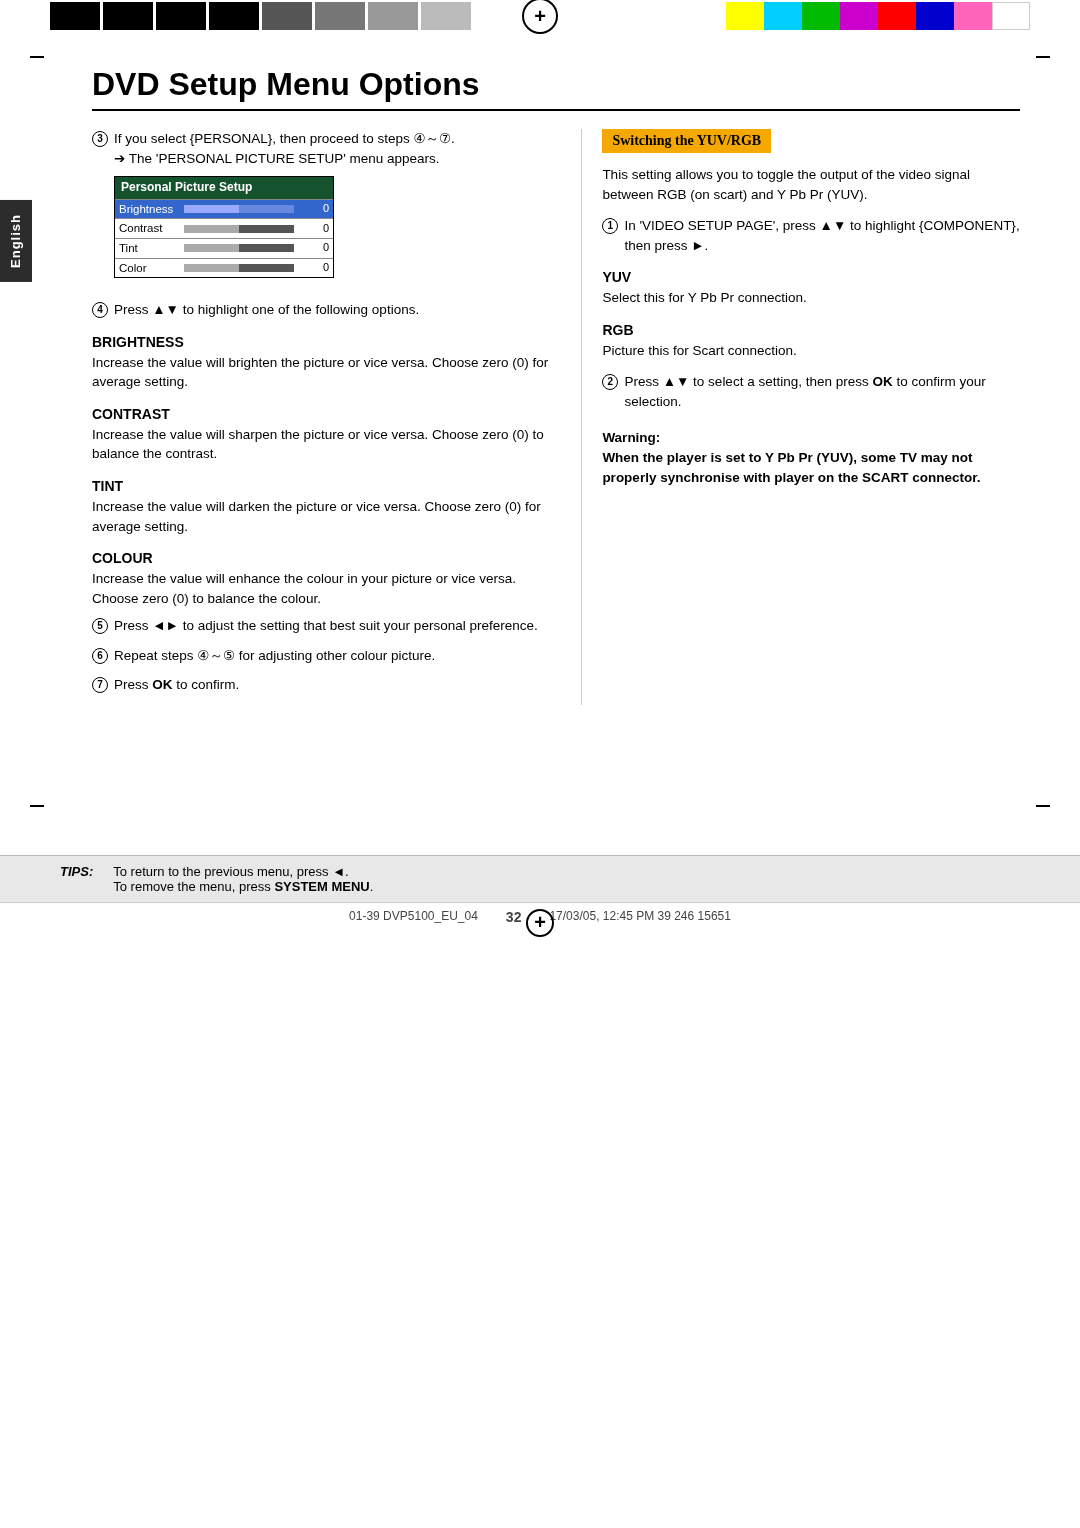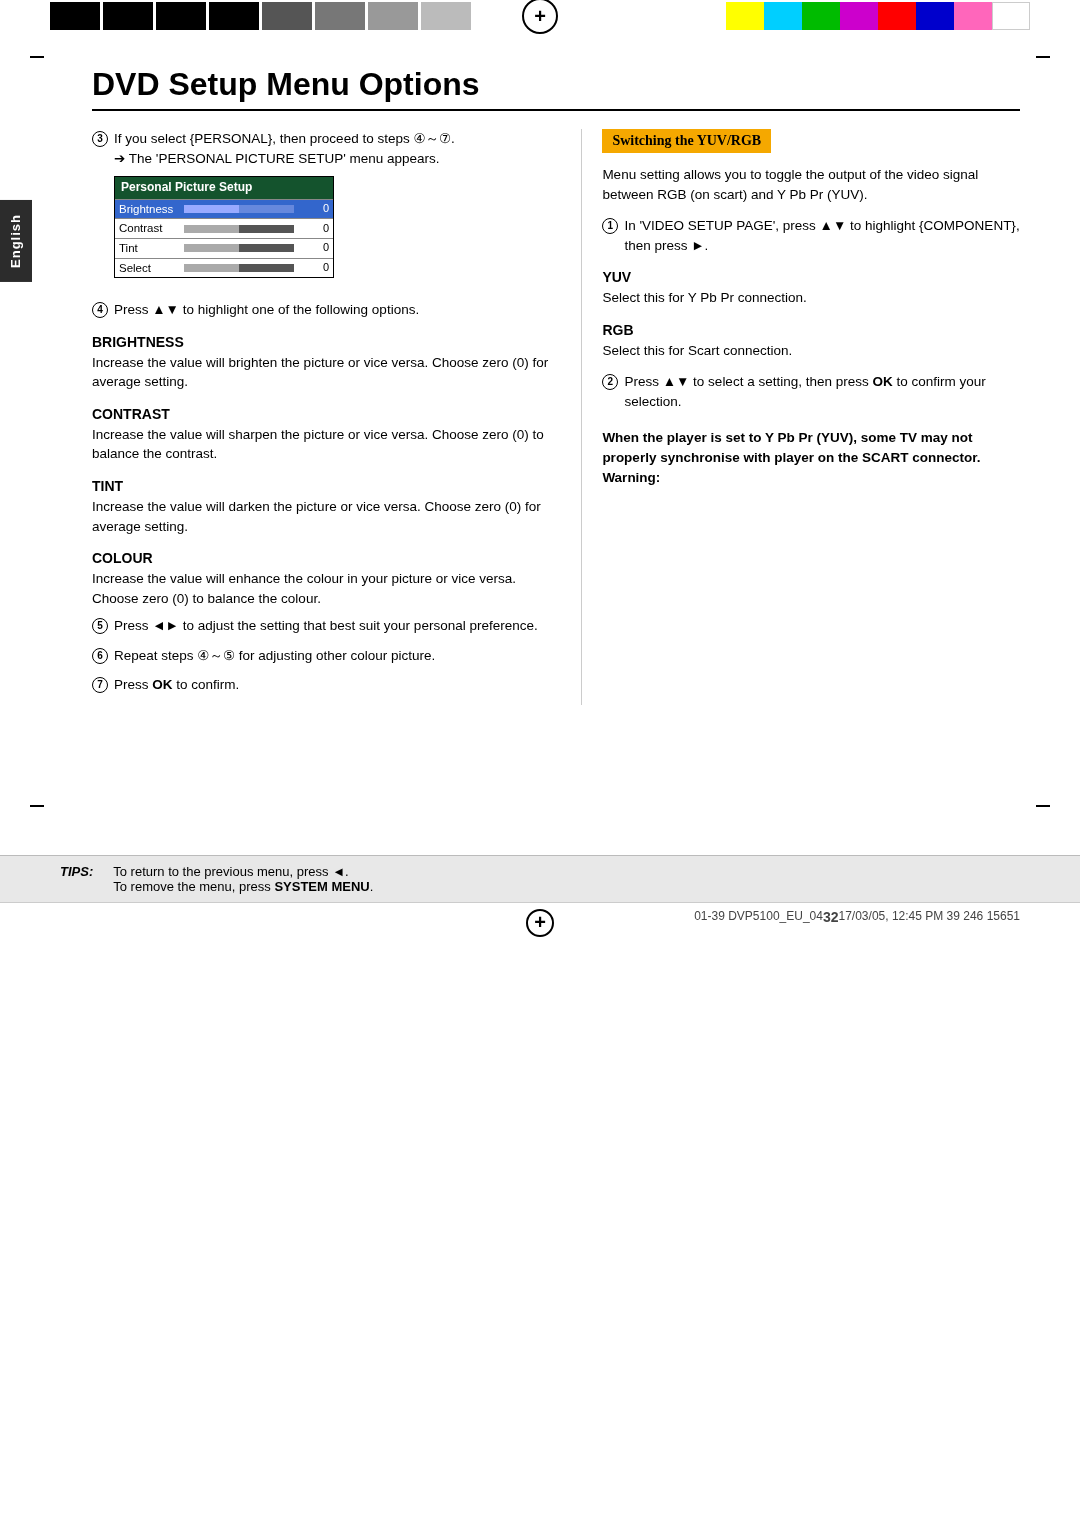--- a/index.html
+++ b/index.html
@@ -219,25 +219,26 @@
       font-style: italic;
       flex-shrink: 0;
     }
     .tips-content {
       flex: 1;
     }
 
     
     .footer {
       display: flex;
-      justify-content: flex-end;
+      justify-content: center;
       padding: 6px 60px;
       font-size: 12px;
       color: #444;
       border-top: 1px solid #ccc;
+      gap: 28px;
     }
 
     
     .page-num {
       font-size: 14px;
       font-weight: bold;
     }
 
     .warning-bold {
       font-weight: bold;
@@ -370,21 +371,21 @@
               <span class="pps-label">Tint</span>
               <div class="pps-bar-area">
                 <div class="pps-bar">
                     <div class="pps-bar-inner"></div>
                   </div>
                 <span class="pps-num">0</span>
               </div>
             </div>
 
             <div class="pps-row">
-              <span class="pps-label">Select</span>
+              <span class="pps-label">Color</span>
               <div class="pps-bar-area">
                 <div class="pps-bar">
                     <div class="pps-bar-inner"></div>
                   </div>
                 <span class="pps-num">0</span>
               </div>
             </div>
           </div>
         </div>
       </div>
@@ -438,54 +439,54 @@
       </div>
 
     </div>
 
     <div class="right-col">
 
       
       <div class="right-heading-box">Switching the YUV/RGB</div>
 
       
-      <div class="section-text">Menu setting allows you to toggle the output of the video signal between RGB (on scart) and Y Pb Pr (YUV).</div>
+      <div class="section-text">This setting allows you to toggle the output of the video signal between RGB (on scart) and Y Pb Pr (YUV).</div>
 
       
       <div class="step" style="margin-top:12px;">
         <span class="circled">1</span>
         <div class="step-content">
           <span>In 'VIDEO SETUP PAGE', press ▲▼ to highlight {COMPONENT}, then press ►.</span>
         </div>
       </div>
 
       
       <div style="margin-top:10px;">
         <div class="section-heading">YUV</div>
         <div class="section-text">Select this for Y Pb Pr connection.</div>
       </div>
 
       
       <div style="margin-top:8px;">
         <div class="section-heading">RGB</div>
-        <div class="section-text">Select this for Scart connection.</div>
+        <div class="section-text">Picture this for Scart connection.</div>
       </div>
 
       
       <div class="step" style="margin-top:12px;">
         <span class="circled">2</span>
         <div class="step-content">
           <span>Press ▲▼ to select a setting, then press <span style="font-weight:bold;">OK</span> to confirm your selection.</span>
         </div>
       </div>
 
       
       <div style="margin-top:16px;">
+        <div class="warning-bold">Warning:</div>
         <div class="warning-bold">When the player is set to Y Pb Pr (YUV), some TV may not properly synchronise with player on the SCART connector.</div>
-        <div class="warning-bold">Warning:</div>
       </div>
 
     </div>
   </div>
 </div>
 
 <div style="position:relative; height:10px; margin-top: 60px;">
   <div class="left-border-mark" style="top:0;"></div>
   <div class="right-border-mark" style="top:0;"></div>
 </div>

